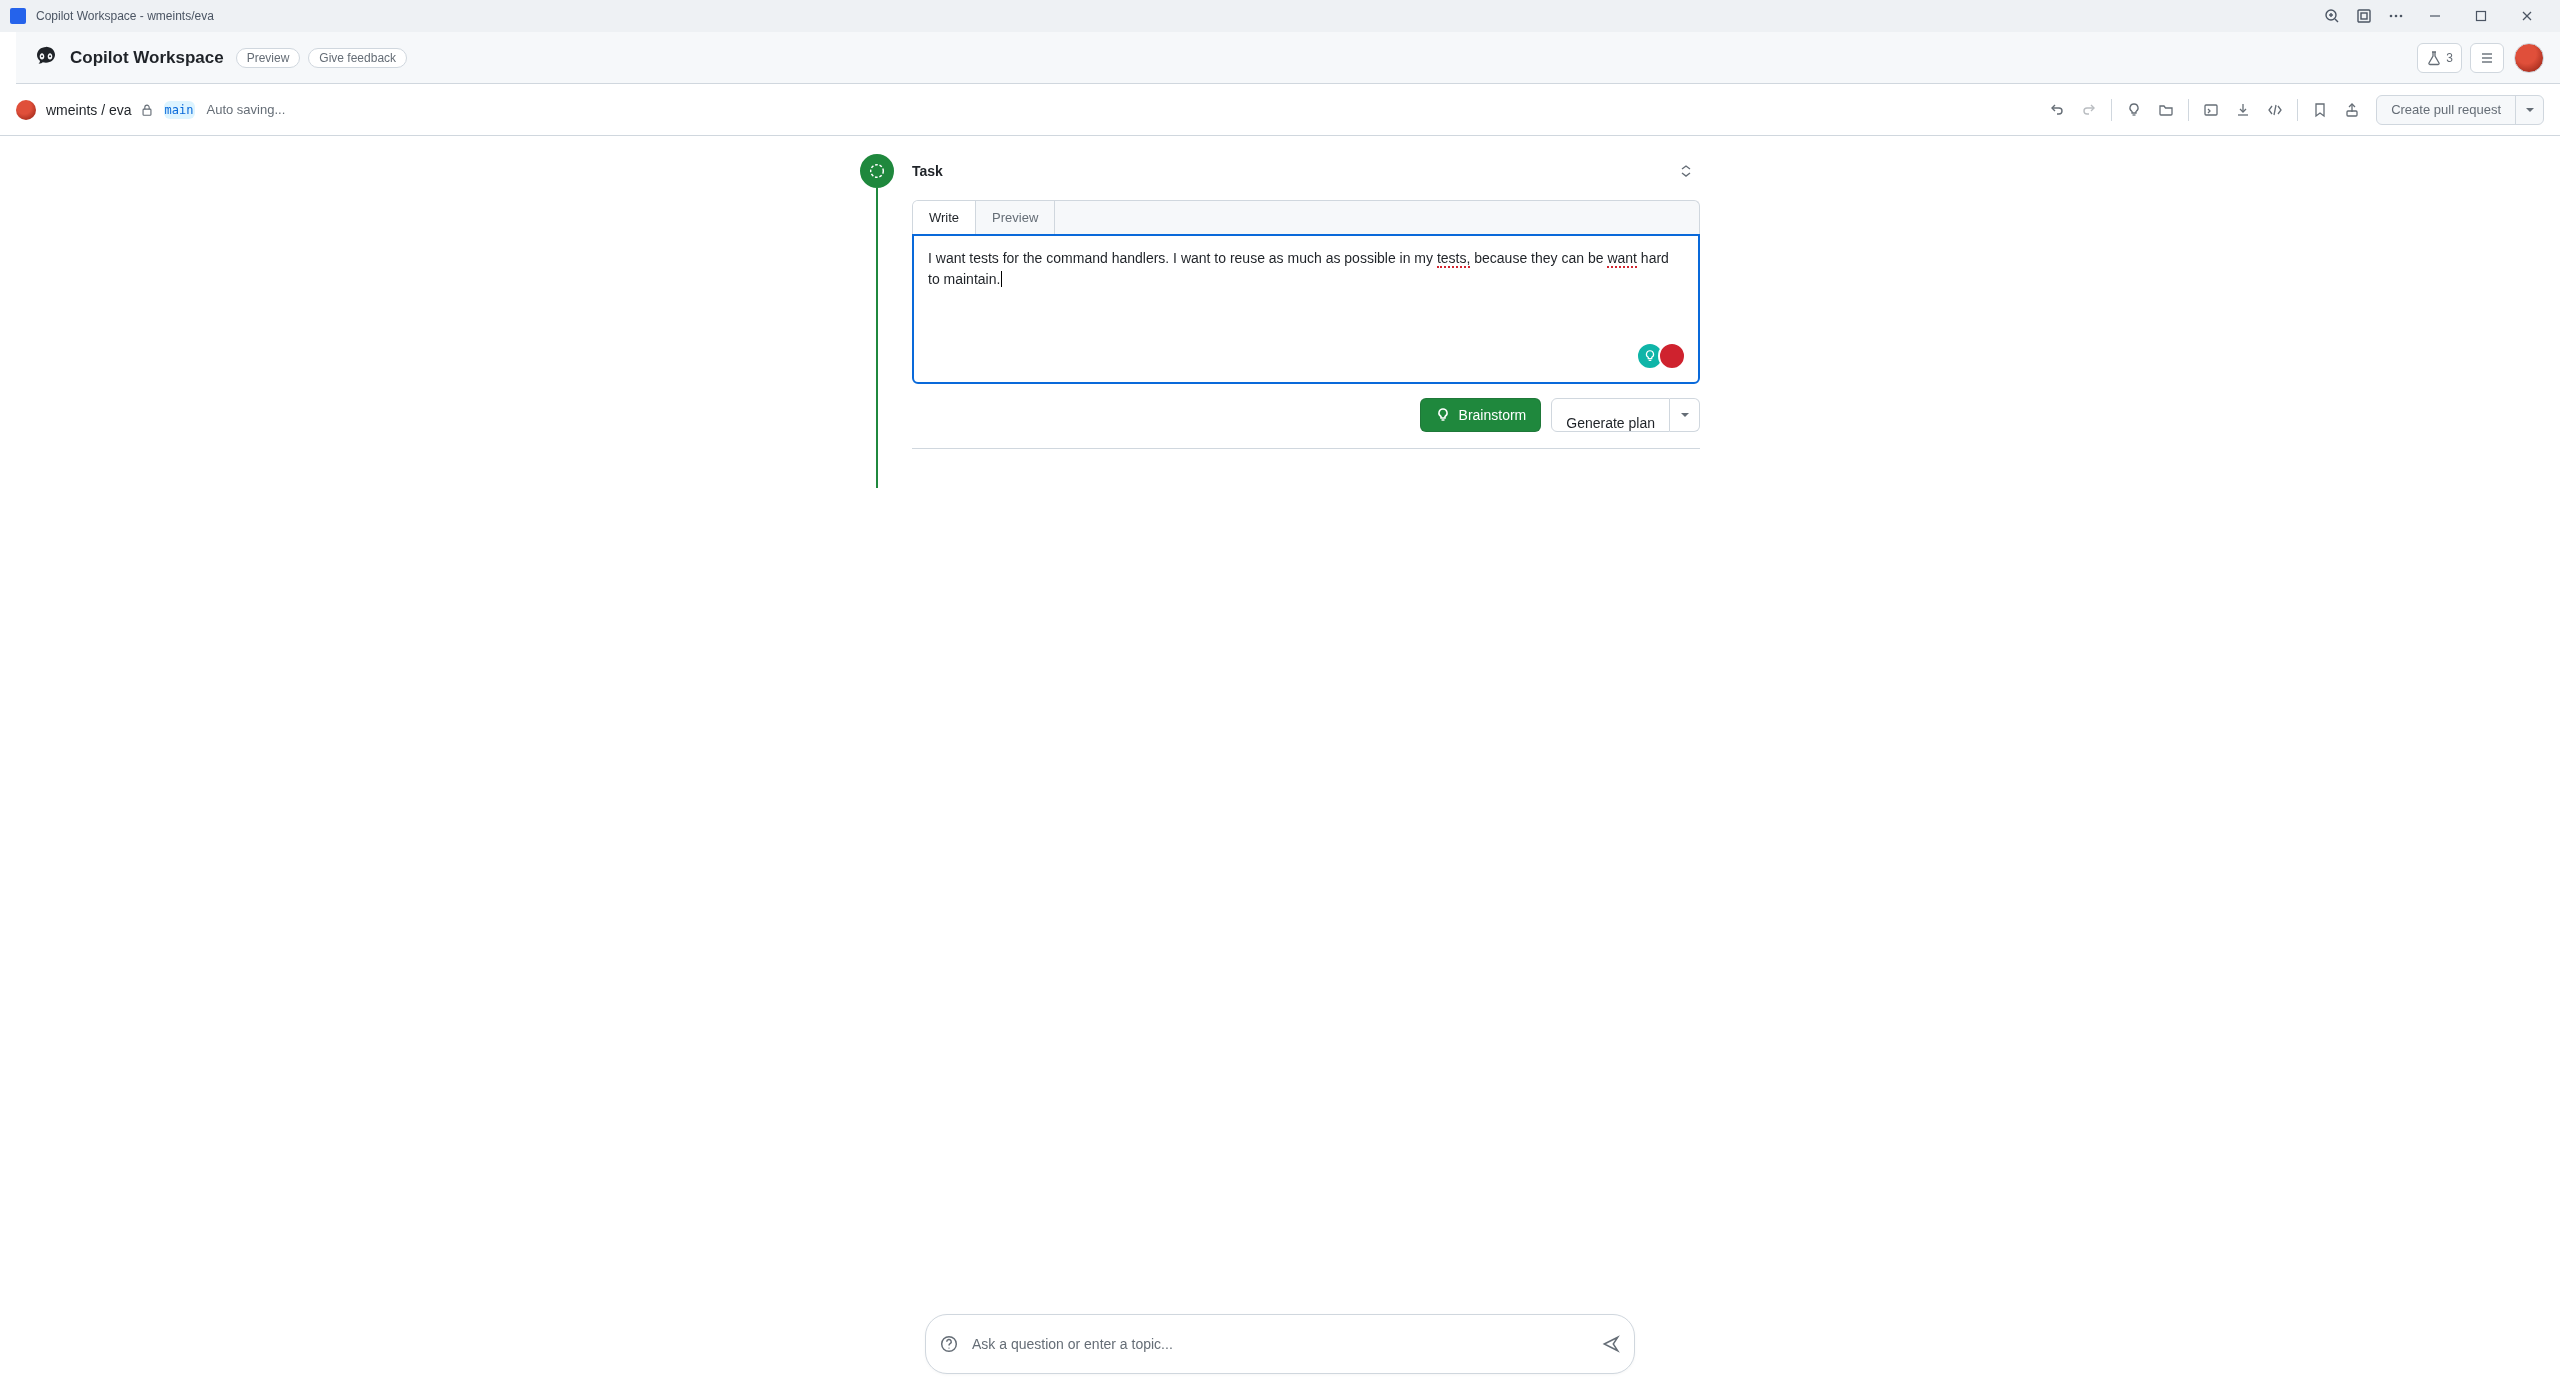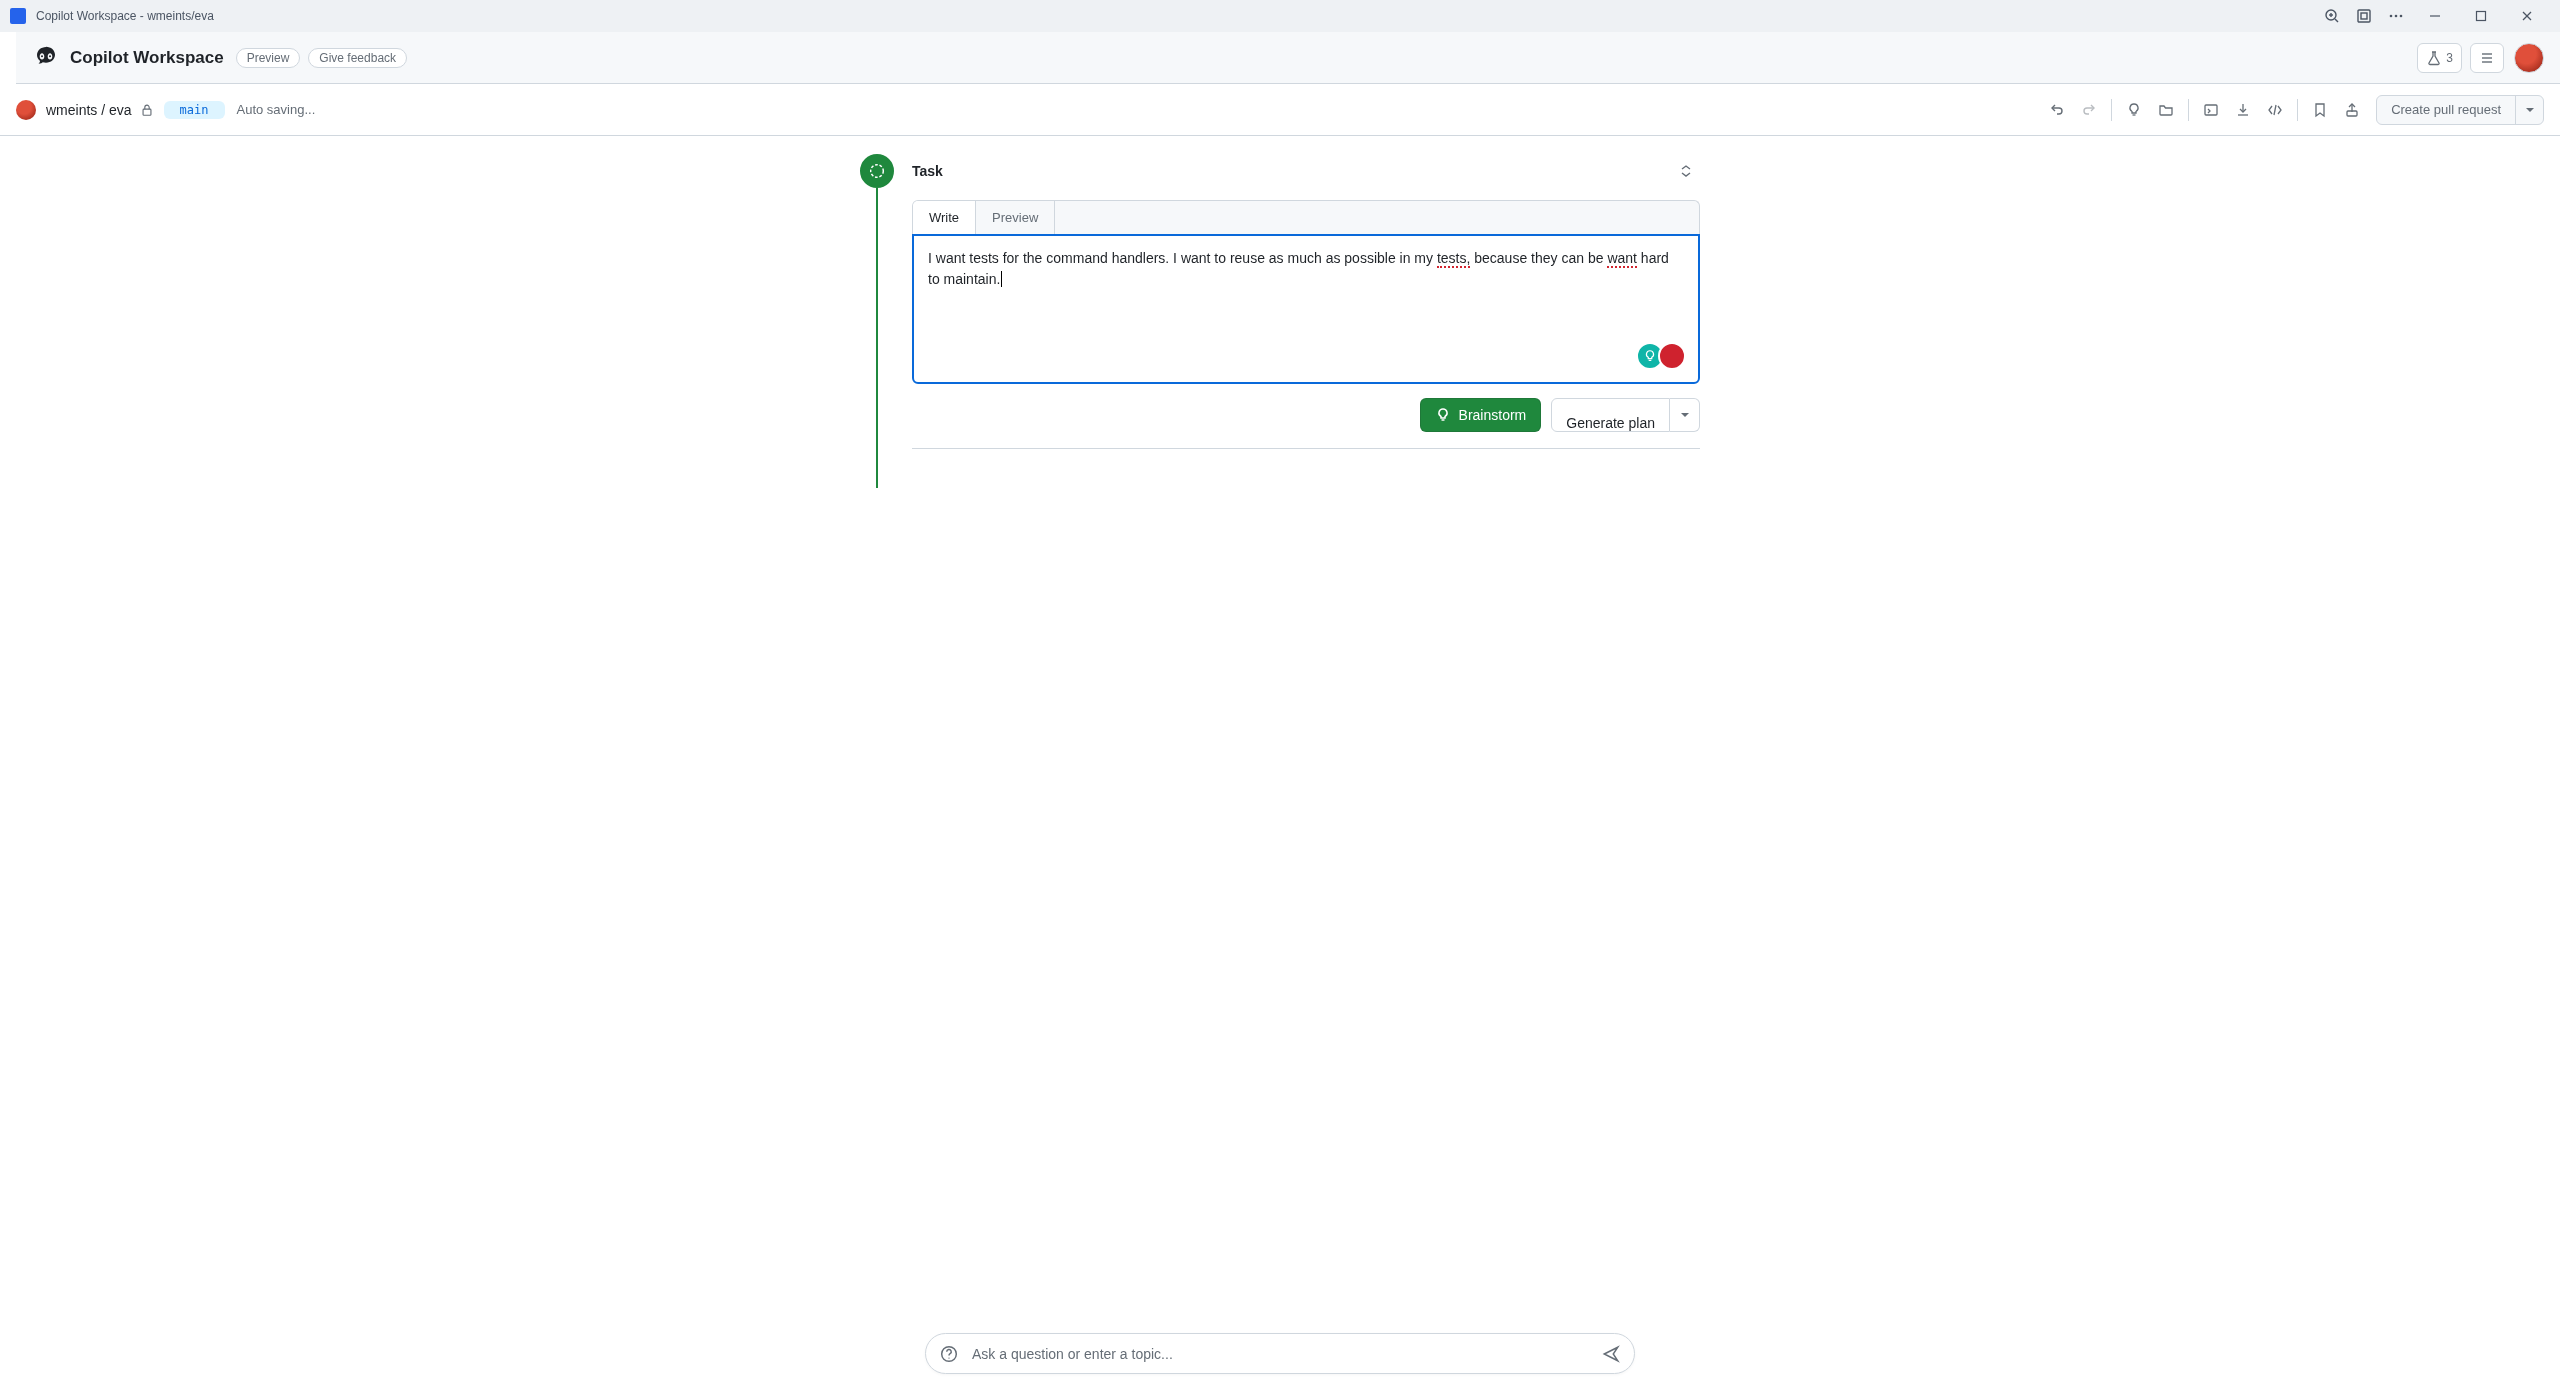--- a/index.html
+++ b/index.html
@@ -66,21 +66,21 @@
   }
   .subheader .repo-avatar{
     width:20px;height:20px;border-radius:50%;
     background:radial-gradient(circle at 40% 35%,#e04f3a 0 40%,#8b1d10 100%);
     margin-right:10px;
   }
   .subheader .repo{font-size:14px;color:var(--text);margin-right:8px;}
   .subheader .lock{color:var(--text-muted);margin-right:10px;}
   .subheader .branch{
     font-family:ui-monospace,SFMono-Regular,Consolas,monospace;font-size:12px;
-    background:#ddf4ff;color:#0969da;border-radius:6px;padding:2px 16px;margin-right:12px;
+    background:#ddf4ff;color:#0969da;border-radius:6px;padding:2px 1px;margin-right:12px;
   }
   .subheader .saving{color:var(--text-muted);font-size:13px;}
   .subheader .sp{flex:1;}
   .subheader .tool{
     width:32px;height:30px;display:flex;align-items:center;justify-content:center;
     color:#656d76;border-radius:6px;
   }
   .subheader .tool svg{width:16px;height:16px;}
   .subheader .divider{width:1px;height:22px;background:var(--border);margin:0 6px;}
   .subheader .cpr{
@@ -156,21 +156,21 @@
     width:30px;height:34px;border:1px solid var(--border);border-left:none;border-radius:0 6px 6px 0;
     display:flex;align-items:center;justify-content:center;background:#fff;color:#656d76;
   }
   .btn-split .btn.secondary{border-radius:6px 0 0 6px;align-items:flex-end;}
 
   .plan-row{margin-top:16px;}
 
   
   .chatbar{
     position:absolute;left:50%;bottom:18px;transform:translateX(-50%);
-    width:710px;height:41px;border:1px solid var(--border);border-radius:22px;background:#fff;
+    width:710px;height:60px;border:1px solid var(--border);border-radius:22px;background:#fff;
     display:flex;align-items:center;padding:0 14px;gap:12px;
     box-shadow:0 1px 3px rgba(0,0,0,.04);
   }
   .chatbar .qicon{color:#656d76;}
   .chatbar input{
     flex:1;border:none;outline:none;font-size:14px;color:var(--text);background:transparent;
   }
   .chatbar input::placeholder{color:var(--text-muted);}
   .chatbar .send{color:#656d76;}
 

